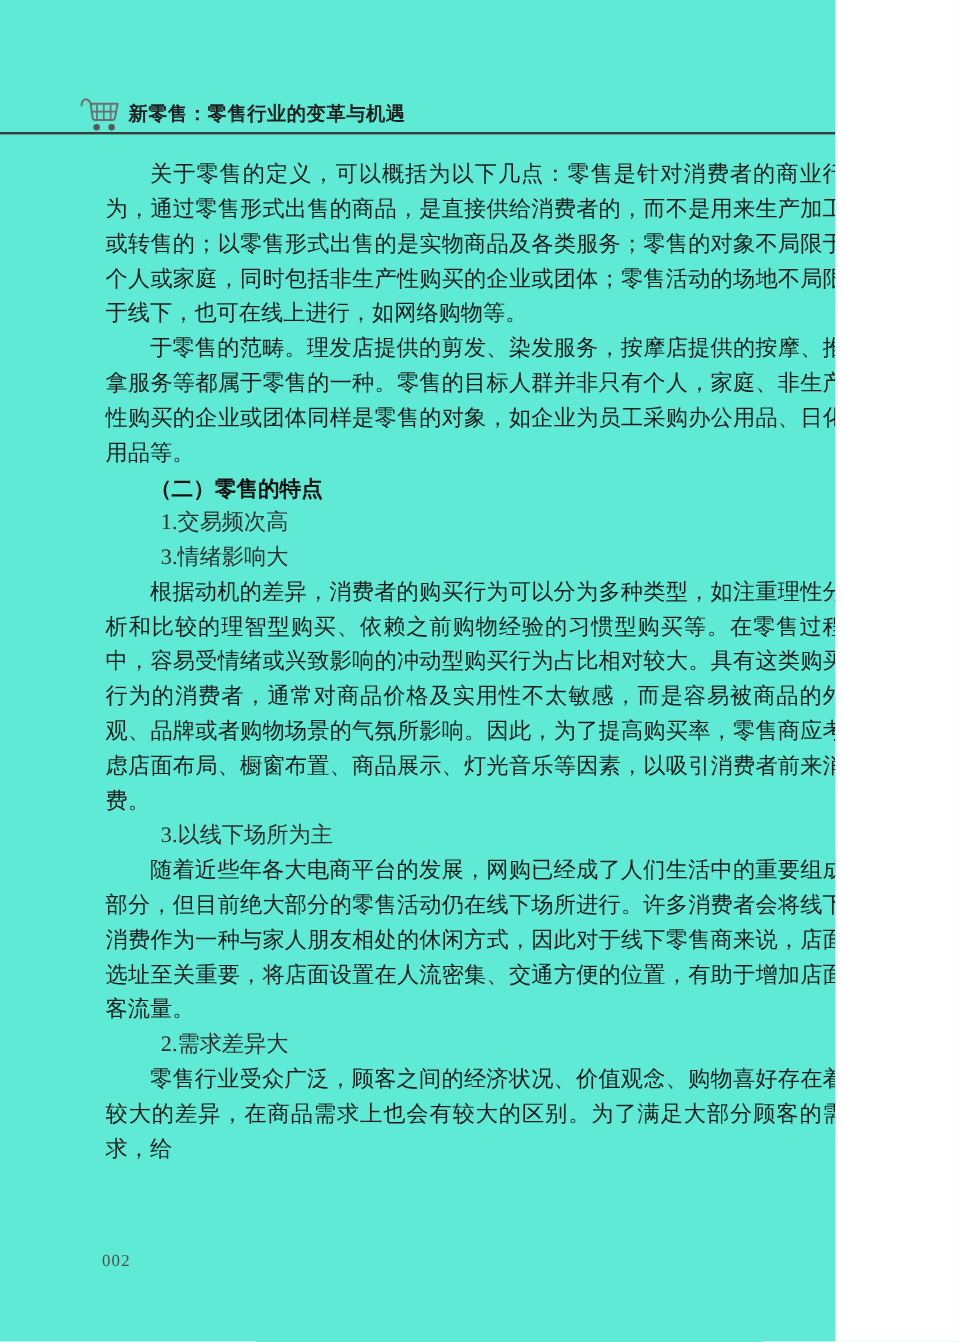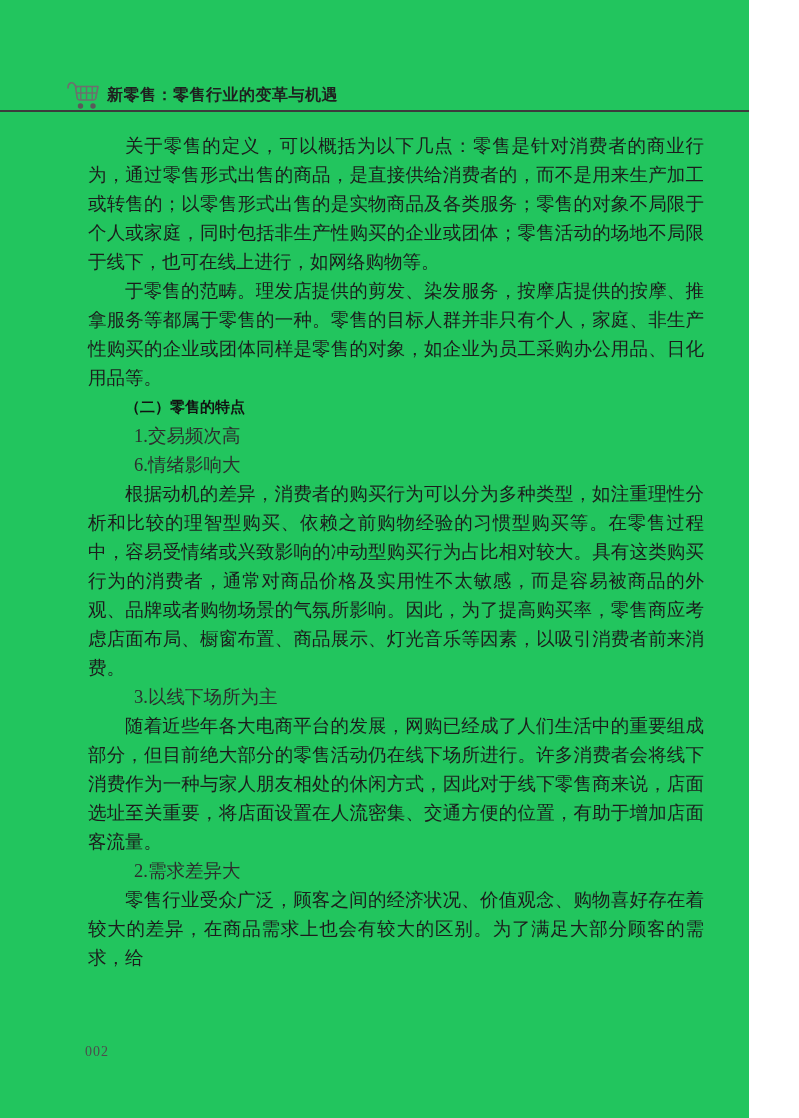--- a/index.html
+++ b/index.html
@@ -1,20 +1,20 @@
 <!DOCTYPE html>
 <html><head>
 <meta charset="utf-8">
 <style>
   html, body { margin: 0; padding: 0; background: #ffffff; }
   .page {
     position: relative;
-    width: 749px;
+    width: 696px;
     height: 1118px;
-    background: #22c55e;
+    background: #5eead4;
     overflow: hidden;
     font-family: "Liberation Serif", "DejaVu Serif", serif;
   }
 
   
   .page-header { position: absolute; top: 0; left: 0; width: 100%; height: 112px; }
   .cart-icon-box {
     position: absolute;
     left: 66px;
     top: 78px;
@@ -50,21 +50,21 @@
     font-size: 18.5px;
     line-height: 29px;
     color: #1c1c1c;
     text-align: justify;
     text-justify: inter-character;
   }
   .content p { margin: 0; text-indent: 2em; }
   .section-heading {
     margin: 0;
     padding-left: 37px;
-    font-size: 15px;
+    font-size: 18px;
     font-weight: bold;
     color: #111111;
     line-height: 29px;
     text-align: left;
   }
   .subsection-heading {
     padding-left: 46px;
     color: #2e2e2e;
     font-weight: normal;
     line-height: 29px;
@@ -104,21 +104,21 @@
   </div>
 
   <div class="content">
     <p>关于零售的定义，可以概括为以下几点：零售是针对消费者的商业行为，通过零售形式出售的商品，是直接供给消费者的，而不是用来生产加工或转售的；以零售形式出售的是实物商品及各类服务；零售的对象不局限于个人或家庭，同时包括非生产性购买的企业或团体；零售活动的场地不局限于线下，也可在线上进行，如网络购物等。</p>
     <p>于零售的范畴。理发店提供的剪发、染发服务，按摩店提供的按摩、推拿服务等都属于零售的一种。零售的目标人群并非只有个人，家庭、非生产性购买的企业或团体同样是零售的对象，如企业为员工采购办公用品、日化用品等。</p>
 
     <div class="section-heading">（二）零售的特点</div>
 
     <div class="subsection-heading">1.交易频次高</div>
 
-    <div class="subsection-heading">6.情绪影响大</div>
+    <div class="subsection-heading">3.情绪影响大</div>
     <p>根据动机的差异，消费者的购买行为可以分为多种类型，如注重理性分析和比较的理智型购买、依赖之前购物经验的习惯型购买等。在零售过程中，容易受情绪或兴致影响的冲动型购买行为占比相对较大。具有这类购买行为的消费者，通常对商品价格及实用性不太敏感，而是容易被商品的外观、品牌或者购物场景的气氛所影响。因此，为了提高购买率，零售商应考虑店面布局、橱窗布置、商品展示、灯光音乐等因素，以吸引消费者前来消费。</p>
 
     <div class="subsection-heading">3.以线下场所为主</div>
     <p>随着近些年各大电商平台的发展，网购已经成了人们生活中的重要组成部分，但目前绝大部分的零售活动仍在线下场所进行。许多消费者会将线下消费作为一种与家人朋友相处的休闲方式，因此对于线下零售商来说，店面选址至关重要，将店面设置在人流密集、交通方便的位置，有助于增加店面客流量。</p>
 
     <div class="subsection-heading">2.需求差异大</div>
     <p>零售行业受众广泛，顾客之间的经济状况、价值观念、购物喜好存在着较大的差异，在商品需求上也会有较大的区别。为了满足大部分顾客的需求，给</p>
   </div>
 
   <div class="page-number">002</div>

